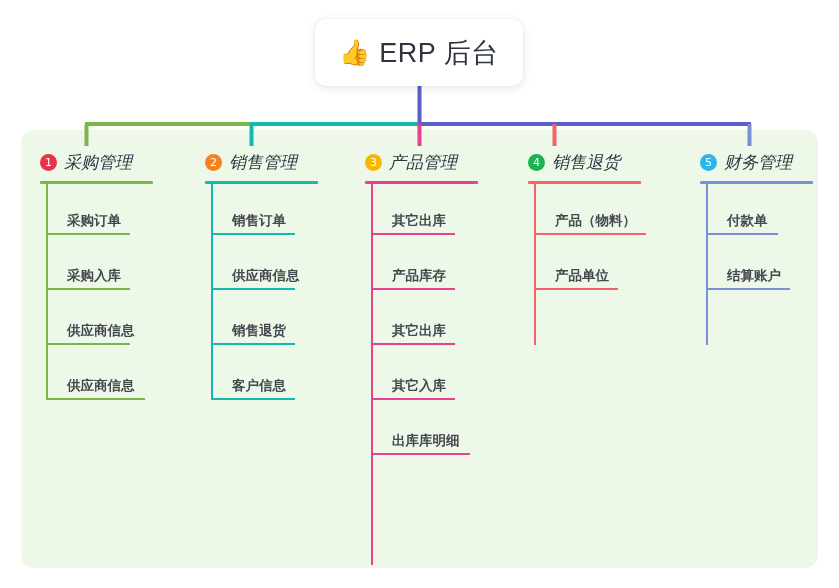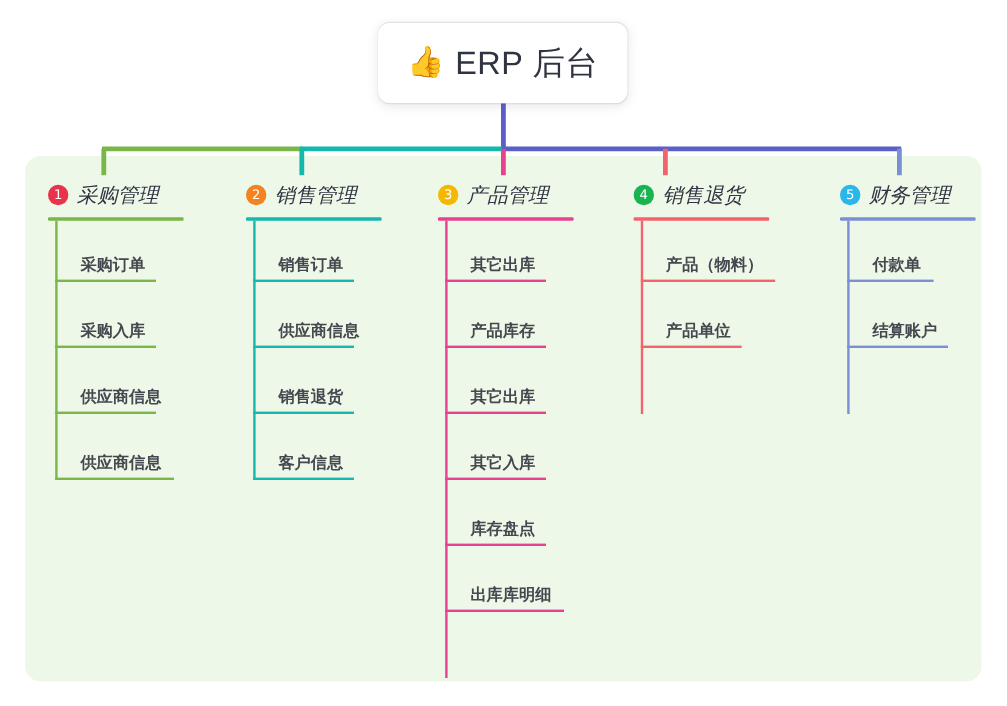--- a/index.html
+++ b/index.html
@@ -237,24 +237,20 @@
         </div>
         <div class="item">
           <span class="item-label">其它出库</span>
           <div class="item-rule" style="background: rgb(232, 65, 143); width: 84px;"></div>
         </div>
         <div class="item">
           <span class="item-label">其它入库</span>
           <div class="item-rule" style="background: rgb(232, 65, 143); width: 84px;"></div>
         </div>
         <div class="item">
-          <span class="item-label">库存盘点</span>
-          <div class="item-rule" style="background: rgb(232, 65, 143); width: 84px;"></div>
-        </div>
-        <div class="item">
           <span class="item-label">出库库明细</span>
           <div class="item-rule" style="background: rgb(232, 65, 143); width: 99px;"></div>
         </div>
       </div>
     </div>
   <div class="column" style="left:528px; top:150px;">
       <div class="col-header">
         <span class="badge" style="background: rgb(25, 180, 81);">4</span>
         <span class="col-title">销售退货</span>
       </div>

